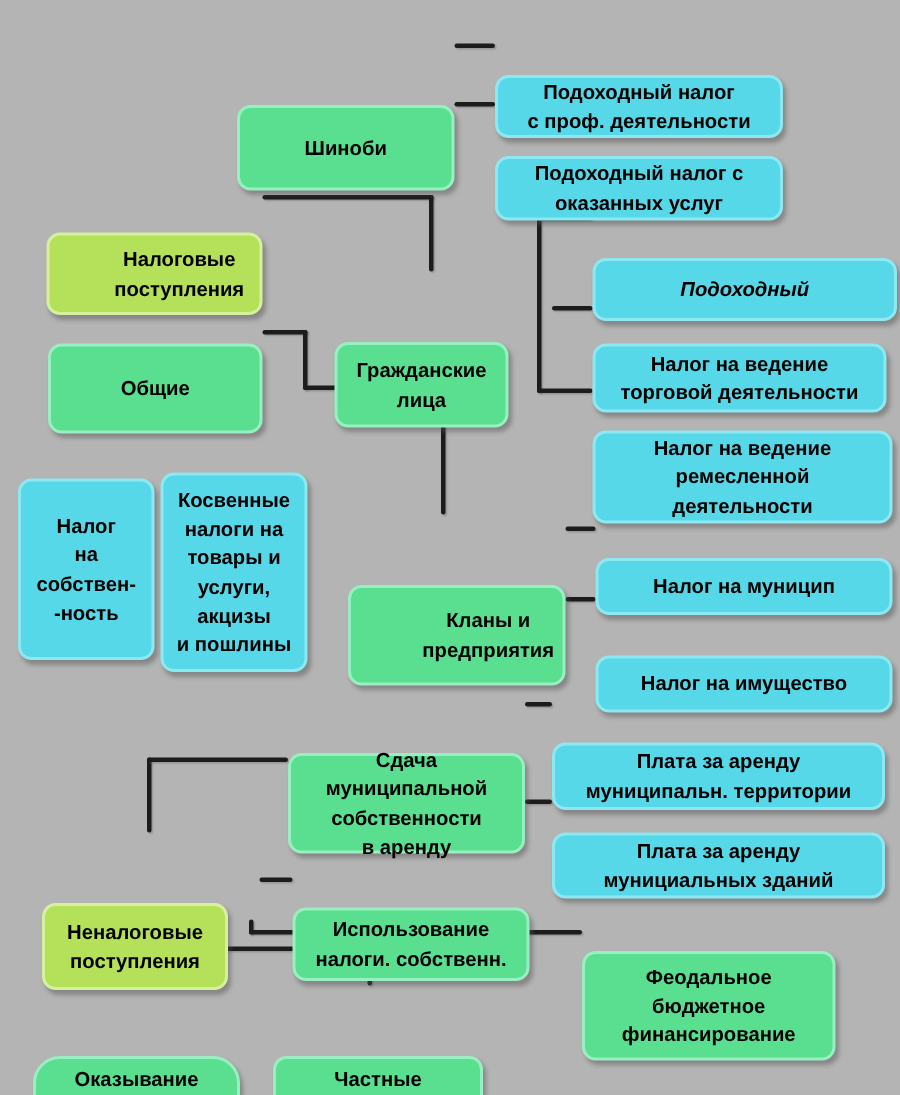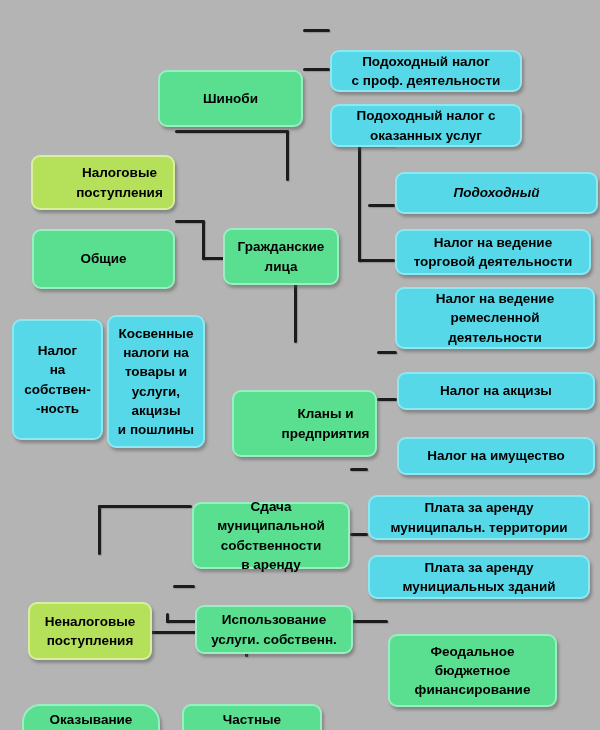--- a/index.html
+++ b/index.html
@@ -97,34 +97,34 @@
 собствен-
 -ность</div>
   <div class="node cyan" style="left: 107px; top: 268px; width: 98px; height: 133px;">Косвенные
 налоги на
 товары и
 услуги,
 акцизы
 и пошлины</div>
   <div class="node green" style="left: 232px; top: 343px; width: 145px; height: 67px; padding-left: 45px;">Кланы и
 предприятия</div>
-  <div class="node cyan" style="left: 397px; top: 325px; width: 198px; height: 38px;">Налог на акцизы</div>
+  <div class="node cyan" style="left: 397px; top: 325px; width: 198px; height: 38px;">Налог на муницип</div>
   <div class="node cyan" style="left: 397px; top: 390px; width: 198px; height: 38px;">Налог на имущество</div>
   <div class="node green" style="left: 192px; top: 455px; width: 158px; height: 67px;">Сдача
 муниципальной
 собственности
 в аренду</div>
   <div class="node cyan" style="left: 368px; top: 448px; width: 222px; height: 45px;">Плата за аренду
 муниципальн. территории</div>
   <div class="node cyan" style="left: 368px; top: 508px; width: 222px; height: 44px;">Плата за аренду
 мунициальных зданий</div>
   <div class="node yellow" style="left: 28px; top: 555px; width: 124px; height: 58px;">Неналоговые
 поступления</div>
   <div class="node green" style="left: 195px; top: 558px; width: 158px; height: 49px;">Использование
-услуги. собственн.</div>
+налоги. собственн.</div>
   <div class="node green" style="left: 388px; top: 587px; width: 169px; height: 73px;">Феодальное
 бюджетное
 финансирование</div>
   <div class="node green" style="left: 22px; top: 657px; width: 138px; height: 50px; border-radius: 18px;">Оказывание
 муницип. услуг</div>
   <div class="node green" style="left: 182px; top: 657px; width: 140px; height: 50px;">Частные
 инвестиции</div>
 </div>
 
 </body></html>

